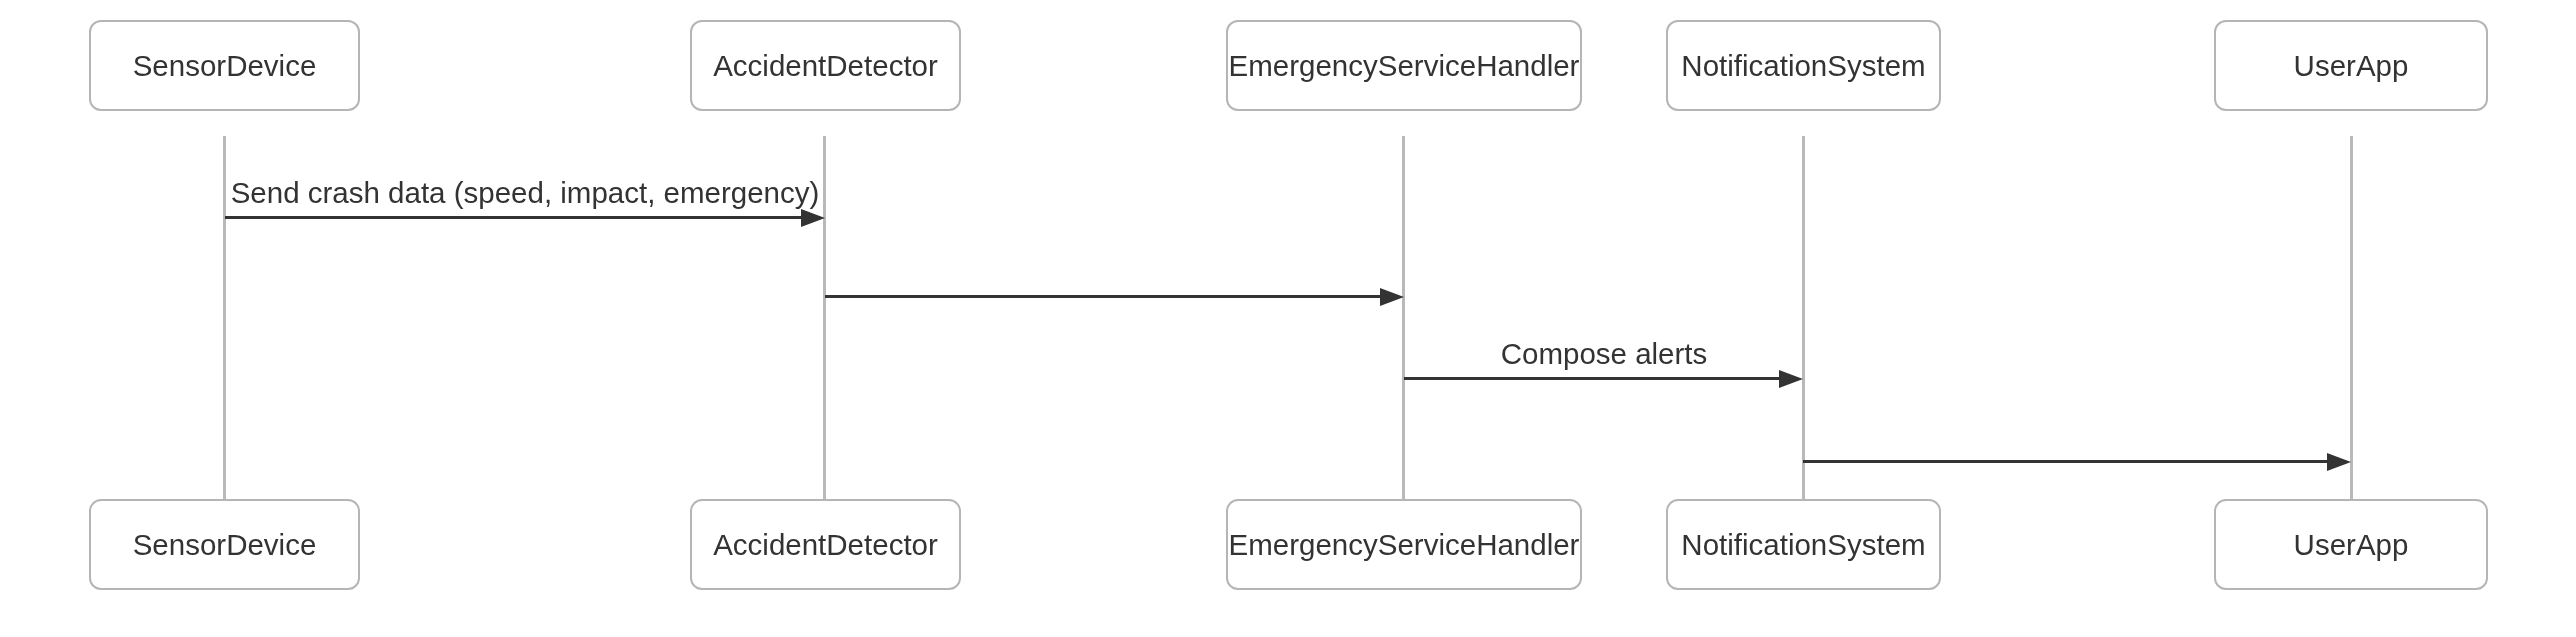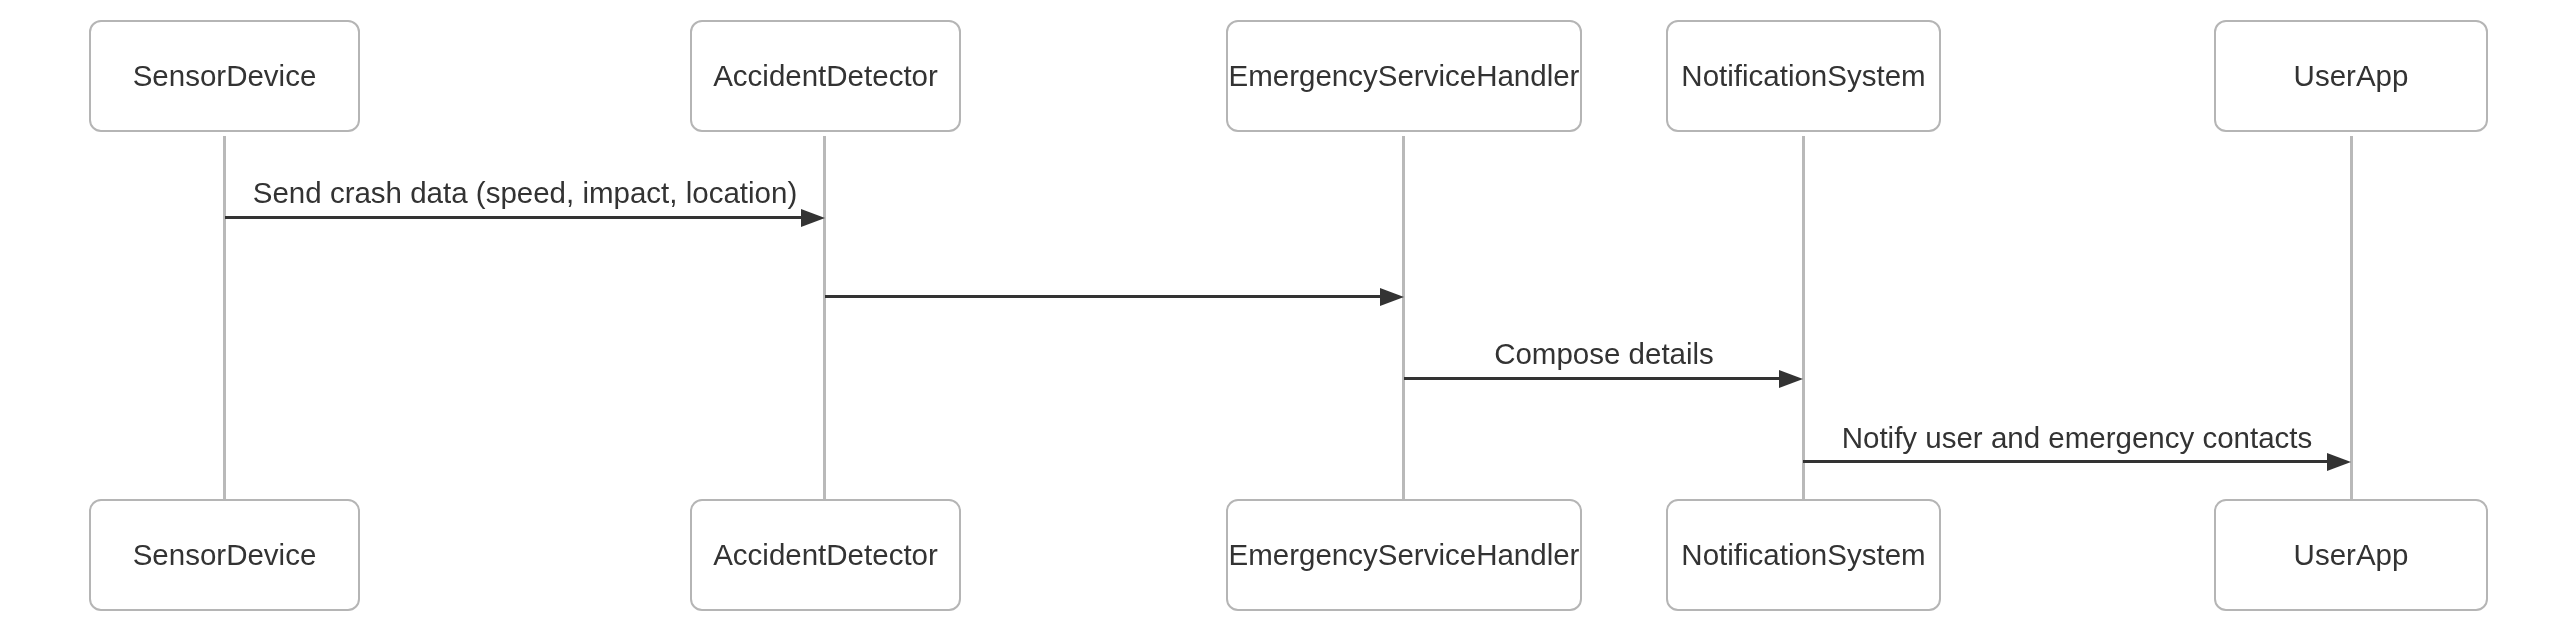--- a/index.html
+++ b/index.html
@@ -14,21 +14,21 @@
   body{
     width:2576px;height:637px;
     background:var(--bg);
     font-family:"Liberation Sans", sans-serif;
     overflow:hidden;
   }
   #diagram{position:relative;width:2576px;height:637px;background:var(--bg);}
   .actor{
     position:absolute;
     box-sizing:border-box;
-    height:112px;
+    height:91px;
     background:var(--actor-fill);
     border:2.7px solid var(--actor-border);
     border-radius:12px;
     display:flex;align-items:center;justify-content:center;
     font-size:29.5px;color:var(--text);
     white-space:nowrap;
   }
   .lifeline{
     position:absolute;
     width:3.4px;
@@ -66,25 +66,24 @@
     <div class="actor" style="left: 690px; top: 499px; width: 271px;">AccidentDetector</div>
     <div class="lifeline" style="left: 1402px; top: 136px; height: 364px;"></div>
     <div class="actor" style="left: 1226px; top: 20px; width: 356px;">EmergencyServiceHandler</div>
     <div class="actor" style="left: 1226px; top: 499px; width: 356px;">EmergencyServiceHandler</div>
     <div class="lifeline" style="left: 1802px; top: 136px; height: 364px;"></div>
     <div class="actor" style="left: 1666px; top: 20px; width: 275px;">NotificationSystem</div>
     <div class="actor" style="left: 1666px; top: 499px; width: 275px;">NotificationSystem</div>
     <div class="lifeline" style="left: 2350px; top: 136px; height: 364px;"></div>
     <div class="actor" style="left: 2214px; top: 20px; width: 274px;">UserApp</div>
     <div class="actor" style="left: 2214px; top: 499px; width: 274px;">UserApp</div>
-    <div class="msg-label" style="left: 525px; top: 178px;">Send crash data (speed, impact, location)</div>
+    <div class="msg-label" style="left: 525px; top: 178px;">Send crash data (speed, impact, emergency)</div>
     <div class="msg-line" style="left: 225px; top: 216px; width: 579px;"></div>
     <div class="arrow-head" style="left: 801px; top: 209px;"></div>
     <div class="msg-line" style="left: 825px; top: 295px; width: 557px;"></div>
     <div class="arrow-head" style="left: 1380px; top: 288px;"></div>
-    <div class="msg-label" style="left: 1604px; top: 339px;">Compose details</div>
+    <div class="msg-label" style="left: 1604px; top: 339px;">Compose alerts</div>
     <div class="msg-line" style="left: 1404px; top: 377px; width: 378px;"></div>
     <div class="arrow-head" style="left: 1779px; top: 370px;"></div>
-    <div class="msg-label" style="left: 2077px; top: 423px;">Notify user and emergency contacts</div>
     <div class="msg-line" style="left: 1803px; top: 460px; width: 527px;"></div>
     <div class="arrow-head" style="left: 2327px; top: 453px;"></div>
   </div>
 
 
 </body></html>

